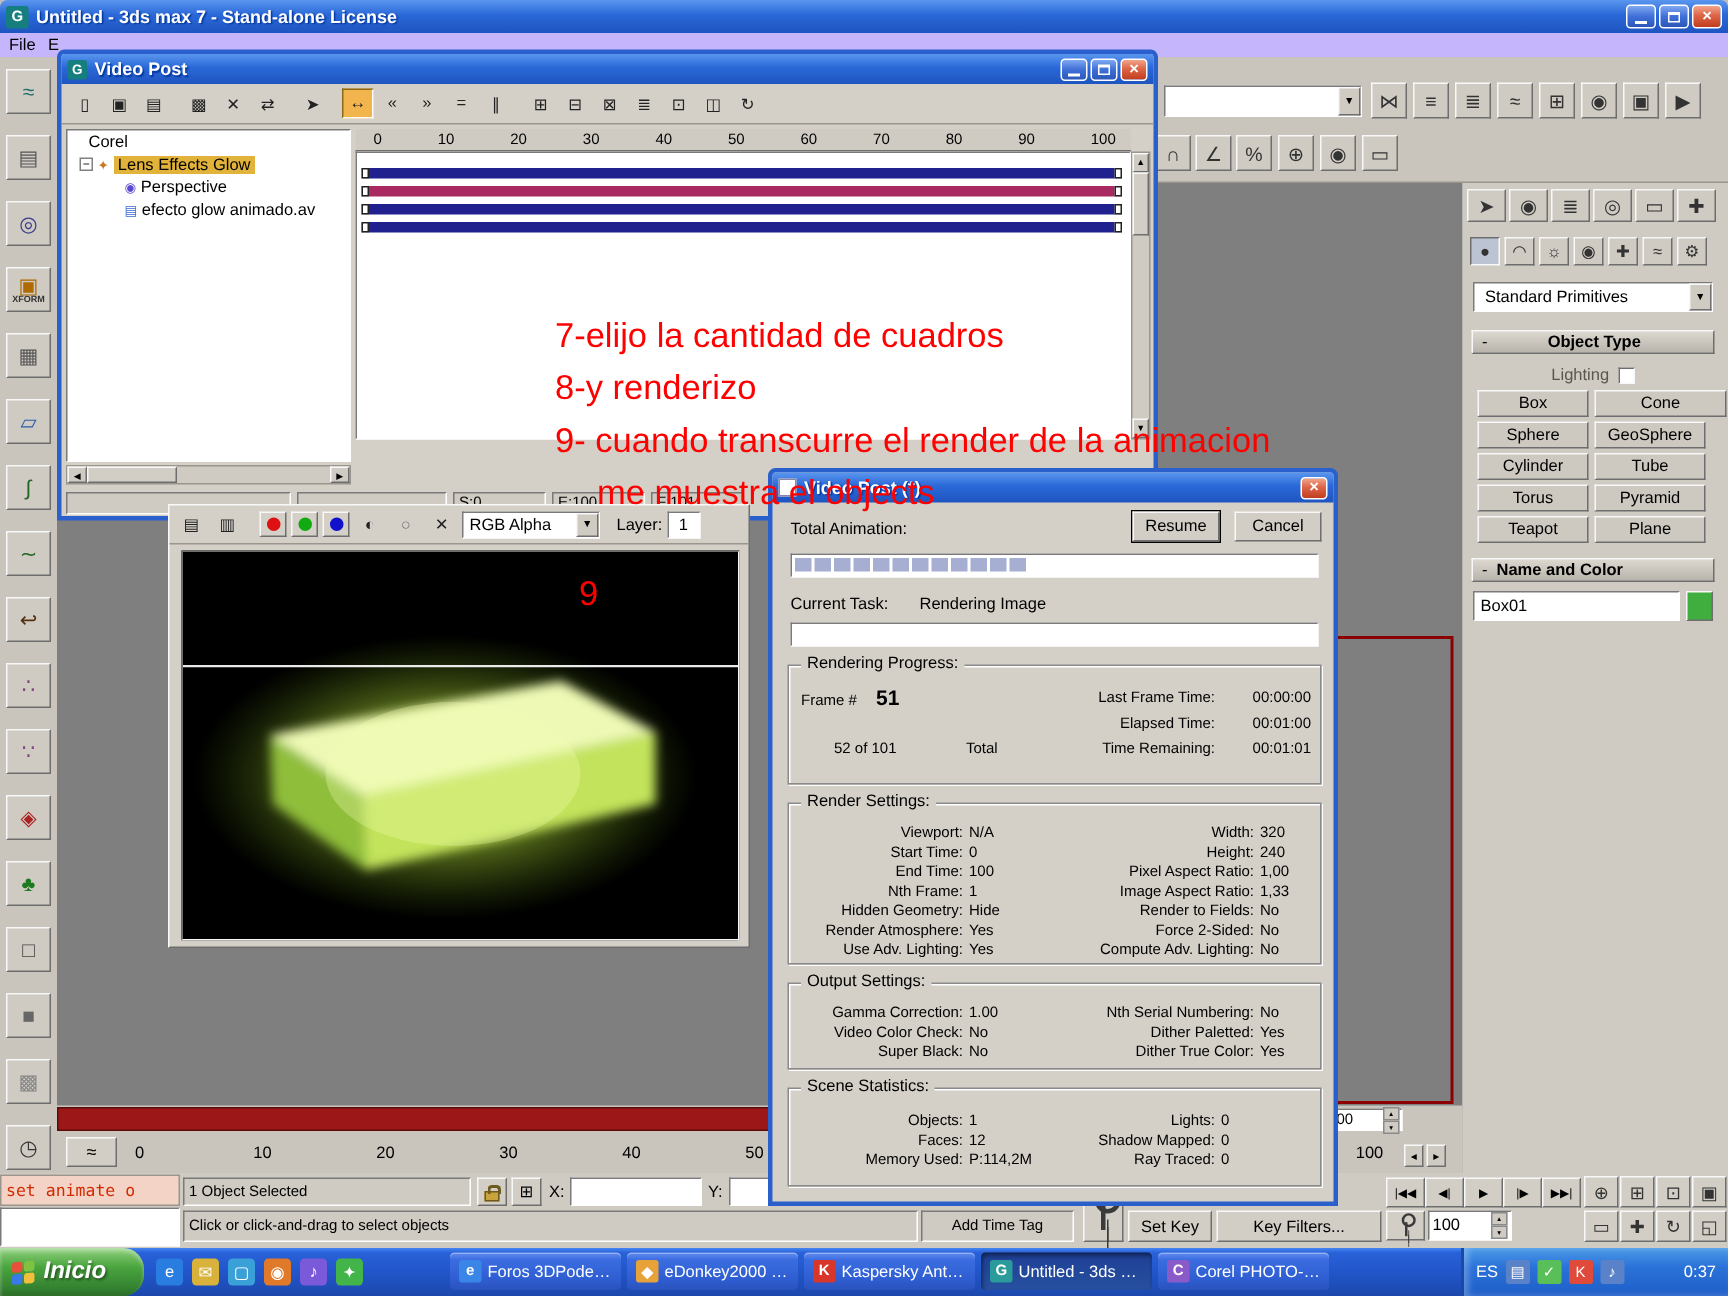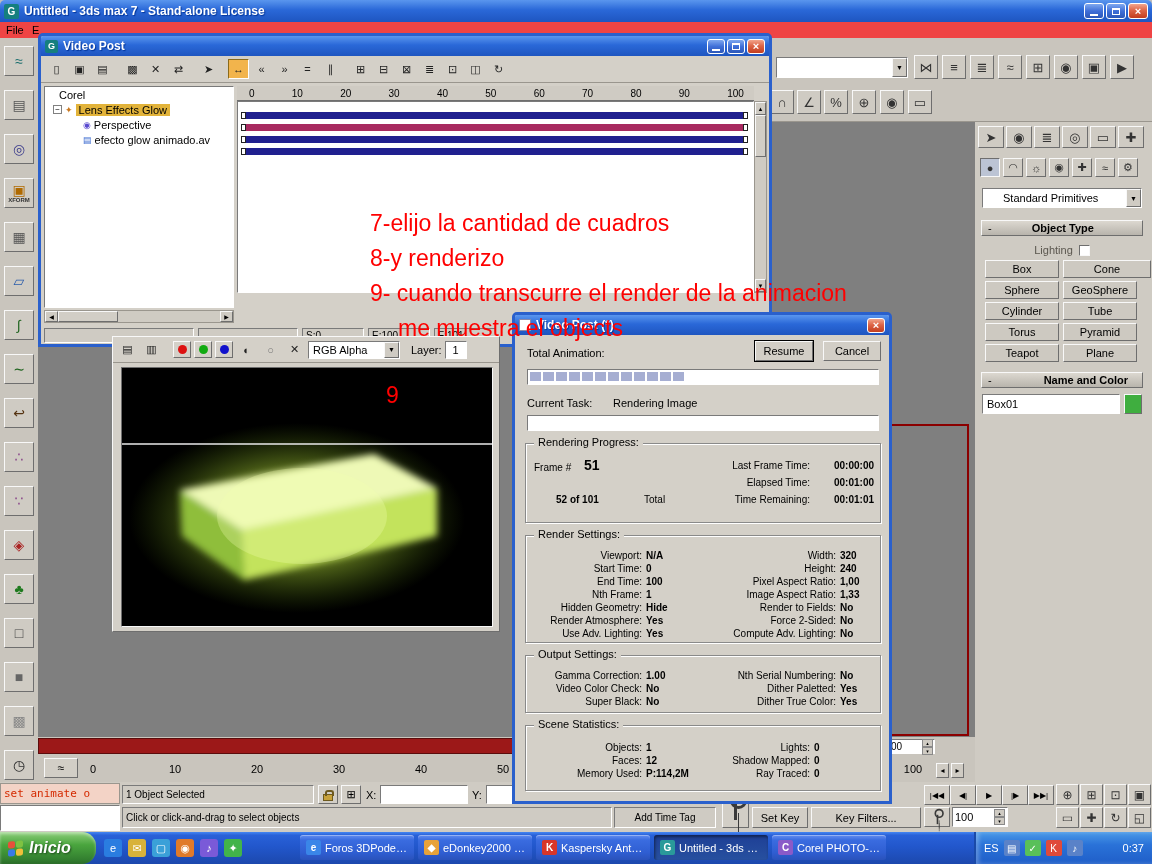--- a/index.html
+++ b/index.html
@@ -42,21 +42,21 @@
   .ruler{background:#cfcbc3;border-bottom:1px solid #6e6e6e;display:flex;justify-content:space-between;align-items:center;font-size:10px;padding:0 10px 0 12px}
   .track{position:absolute;left:3px;right:5px;height:7px}
   .thand{position:absolute;top:0;width:5px;height:7px;background:#fff;border:1px solid #222}
   .sbar{background:#cfcbc3;border:1px solid #9a968e}
   .sarr{background:#cfcbc3;border:1px solid;border-color:#f8f8f8 #6e6e6e #6e6e6e #f8f8f8;font-size:6px;display:flex;align-items:center;justify-content:center}
   .sfield{background:#cfcbc3;border:1px solid;border-color:#7a7a7a #fff #fff #7a7a7a;font-size:10px;display:flex;align-items:center;padding:0 3px;white-space:nowrap}
   
   .grp{position:absolute;border:1px solid #8a8a8a;box-shadow:inset 1px 1px 0 #fff,1px 1px 0 #fff}
   .leg{position:absolute;top:-8px;left:8px;background:#d4d0c8;padding:0 4px;font-size:11px}
   .kl{position:absolute;text-align:right;font-size:10px;white-space:nowrap}
-  .kv{position:absolute;font-size:10px;font-weight:bold;white-space:nowrap}
+  .kv{position:absolute;font-size:10px;font-weight:normal;white-space:nowrap}
   .pbar{background:#fff;border:1px solid;border-color:#7a7a7a #fff #fff #7a7a7a;display:flex;gap:2px;padding:2px}
   .seg{width:11px;height:9px;flex:none}
   .segf{background:#a6aed2}
   .pbtn{background:#d2cec6;border:1px solid;border-color:#f8f8f8 #6e6e6e #6e6e6e #f8f8f8;font-size:11px;display:flex;align-items:center;justify-content:center}
   .def{box-shadow:0 0 0 1px #000}
   
   .dotb{width:18px;height:17px;background:#d4d0c8;border:1px solid;border-color:#f8f8f8 #6e6e6e #6e6e6e #f8f8f8;display:flex;align-items:center;justify-content:center;flex:none}
   .dot{width:9px;height:9px;border-radius:50%}
   
   .rollhead{background:linear-gradient(180deg,#dcd8d0,#b8b4ac);border:1px solid;border-color:#f8f8f8 #6e6e6e #6e6e6e #f8f8f8;display:flex;align-items:center;font-weight:bold;font-size:11px}
@@ -98,21 +98,21 @@
       <span class="wbtn">
           <span class="mn"></span>
         </span>
       <span class="wbtn">
           <span class="sq"></span>
         </span>
       <span class="wbtn wbc">×</span>
     </span>
   </div>
 
-  <div class="abs" style="left:0;top:22px;width:1152px;height:16px;background:#ef4444">
+  <div class="abs" style="left:0;top:22px;width:1152px;height:16px;background:#c4b5fd">
     <span class="abs" style="left:6px;top:2px">File</span>
     <span class="abs" style="left:32px;top:2px">E</span>
   </div>
 
   <div class="abs" style="left:0;top:38px;width:1152px;height:84px;background:#c9c5bd;border-bottom:1px solid #9a968e">
     <div class="combo abs" style="left:776px;top:19px;width:132px;height:21px">
       <span></span>
         <span class="carr">▼</span>
     </div>
     <span class="ti abs" style="left:914px;top:17px">⋈</span>
@@ -279,21 +279,21 @@
     <span class="ti abs" style="left:87px;top:4px;width:26px;height:22px">◎</span>
     <span class="ti abs" style="left:115px;top:4px;width:26px;height:22px">▭</span>
     <span class="ti abs" style="left:143px;top:4px;width:26px;height:22px">✚</span>
     <span class="ci act abs" style="left:5px;top:36px">●</span>
     <span class="ci abs" style="left:28px;top:36px">◠</span>
     <span class="ci abs" style="left:51px;top:36px">☼</span>
     <span class="ci abs" style="left:74px;top:36px">◉</span>
     <span class="ci abs" style="left:97px;top:36px">✚</span>
     <span class="ci abs" style="left:120px;top:36px">≈</span>
     <span class="ci abs" style="left:143px;top:36px">⚙</span>
-    <div class="combo abs" style="left:7px;top:66px;width:160px;height:20px;padding-left:20px">
+    <div class="combo abs" style="left:7px;top:66px;width:160px;height:20px;padding-left:7px">
       <span>Standard Primitives</span>
         <span class="carr">▼</span>
     </div>
     <div class="rollhead abs" style="left:6px;top:98px;width:162px;height:16px">
       <span style="margin:0 6px;font-weight:normal">-</span>
       <span style="flex:1;text-align:center;margin-right:14px">Object Type</span>
     </div>
     <div class="abs cc" style="left:6px;top:120px;width:162px;height:16px;gap:6px;color:#5a564e">
       <span>Lighting</span>
       <span class="chk"></span>
@@ -323,21 +323,21 @@
         <span>Pyramid</span>
       </div>
     <div class="cpbtn abs" style="left:10px;top:222px;width:74px;height:18px">
         <span>Teapot</span>
       </div>
     <div class="cpbtn abs" style="left:88px;top:222px;width:74px;height:18px">
         <span>Plane</span>
       </div>
     <div class="rollhead abs" style="left:6px;top:250px;width:162px;height:16px">
       <span style="margin:0 6px;font-weight:normal">-</span>
-      <span style="flex:1;text-align:right;margin-right:14px">Name and Color</span>
+      <span style="flex:1;text-align:left;margin-right:14px">Name and Color</span>
     </div>
     <div class="abs sun cl" style="left:7px;top:272px;width:138px;height:20px;padding:0 4px">
         <span>Box01</span>
       </div>
     <div class="abs bo" style="left: 149px; top: 272px; width: 18px; height: 20px; background: rgb(63, 174, 63);"></div>
   </div>
 
   <div class="abs xpwin" style="left:38px;top:33px;width:734px;height:314px;z-index:5">
     <div class="titlebar" style="height:20px;border-radius:2px 2px 0 0">
       <span class="appicon" style="width:13px;height:13px;font-size:9px">G</span>

